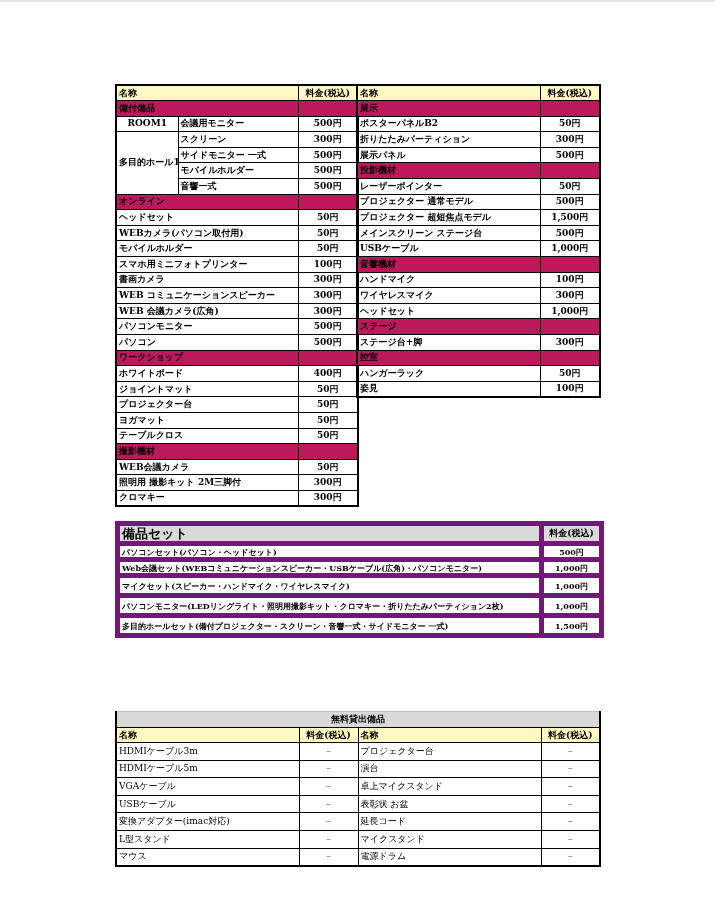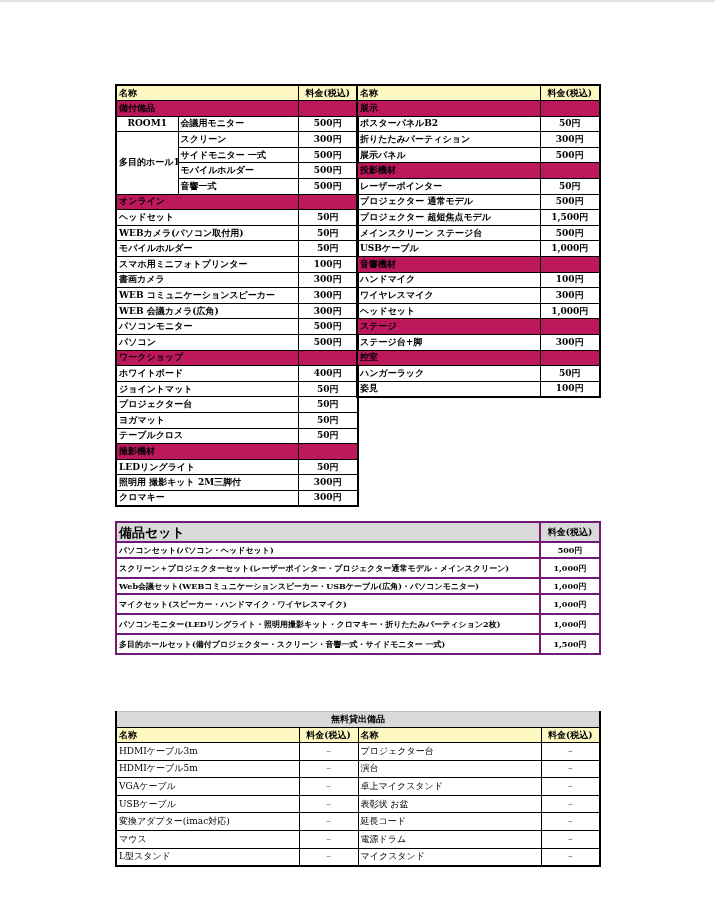--- a/index.html
+++ b/index.html
@@ -13,21 +13,21 @@
   
   #rental-left { left: 115px; top: 84px; width: 242px; border: 2px solid #000; }
   #rental-right { left: 356px; top: 84px; width: 243px; border: 2px solid #000; }
   #rental-left td, #rental-right td { height: 15.6px; border: 1px solid #000; }
   tr.hdr td { background: #fef9c3; }
   tr.cat td { background: #be185d; }
   td.price { text-align: center; }
 
   
   #set-table { left: 115px; top: 521px; width: 484px; border: 2px solid #000; }
-  #set-table td { border: 2px solid #701a75; font-size: 8px; height: 20px; }
+  #set-table td { border: 5px solid #701a75; font-size: 8px; height: 20px; }
   #set-table tr.sethdr td { height: 20px; background: #d9d9d9; font-size: 13px; }
   #set-table tr.sethdr td.price { background: #d9d9d9; font-size: 9px; }
   #set-table tr.short td { height: 16px; }
 
   
   #free-table { left: 115px; top: 711px; width: 484px; border-left: 2px solid #000; border-right: 2px solid #000; border-bottom: 2px solid #000; }
   #free-table td { border: 1px solid #000; height: 17.6px; font-weight: normal; font-size: 9px; }
   #free-table tr.freetitle td { background: #d9d9d9; font-weight: bold; text-align: center; height: 16px; border-top: 1px solid #c0c0c0; }
   #free-table tr.hdr td { font-weight: bold; height: 15px; }
   #free-table td.dash { text-align: center; color: #555; }
@@ -136,21 +136,21 @@
       </tr>
       <tr>
         <td colspan="2">テーブルクロス</td>
         <td class="price">50円</td>
       </tr>
       <tr class="cat">
         <td colspan="2">撮影機材</td>
         <td></td>
       </tr>
       <tr>
-        <td colspan="2">LEDリングライト</td>
+        <td colspan="2">WEB会議カメラ</td>
         <td class="price">50円</td>
       </tr>
       <tr>
         <td colspan="2">照明用 撮影キット 2M三脚付</td>
         <td class="price">300円</td>
       </tr>
       <tr>
         <td colspan="2">クロマキー</td>
         <td class="price">300円</td>
       </tr>
@@ -252,24 +252,20 @@
       <col style="width:60px">
     </colgroup>
   <tbody id="set-body">
     <tr class="sethdr">
       <td>備品セット</td>
       <td class="price">料金(税込)</td>
     </tr>
   <tr class="short">
         <td>パソコンセット(パソコン・ヘッドセット)</td>
         <td class="price">500円</td>
-      </tr>
-      <tr>
-        <td>スクリーン＋プロジェクターセット(レーザーポインター・プロジェクター通常モデル・メインスクリーン)</td>
-        <td class="price">1,000円</td>
       </tr>
       <tr class="short">
         <td>Web会議セット(WEBコミュニケーションスピーカー・USBケーブル(広角)・パソコンモニター)</td>
         <td class="price">1,000円</td>
       </tr>
       <tr>
         <td>マイクセット(スピーカー・ハンドマイク・ワイヤレスマイク)</td>
         <td class="price">1,000円</td>
       </tr>
       <tr>
@@ -324,25 +320,25 @@
         <td>表彰状 お盆</td>
         <td class="dash">－</td>
       </tr>
       <tr>
         <td>変換アダプター(imac対応)</td>
         <td class="dash">－</td>
         <td>延長コード</td>
         <td class="dash">－</td>
       </tr>
       <tr>
+        <td>L型スタンド</td>
+        <td class="dash">－</td>
+        <td>マイクスタンド</td>
+        <td class="dash">－</td>
+      </tr>
+      <tr>
         <td>マウス</td>
         <td class="dash">－</td>
         <td>電源ドラム</td>
-        <td class="dash">－</td>
-      </tr>
-      <tr>
-        <td>L型スタンド</td>
-        <td class="dash">－</td>
-        <td>マイクスタンド</td>
         <td class="dash">－</td>
       </tr>
     </tbody>
 </table>
 
 </body></html>

